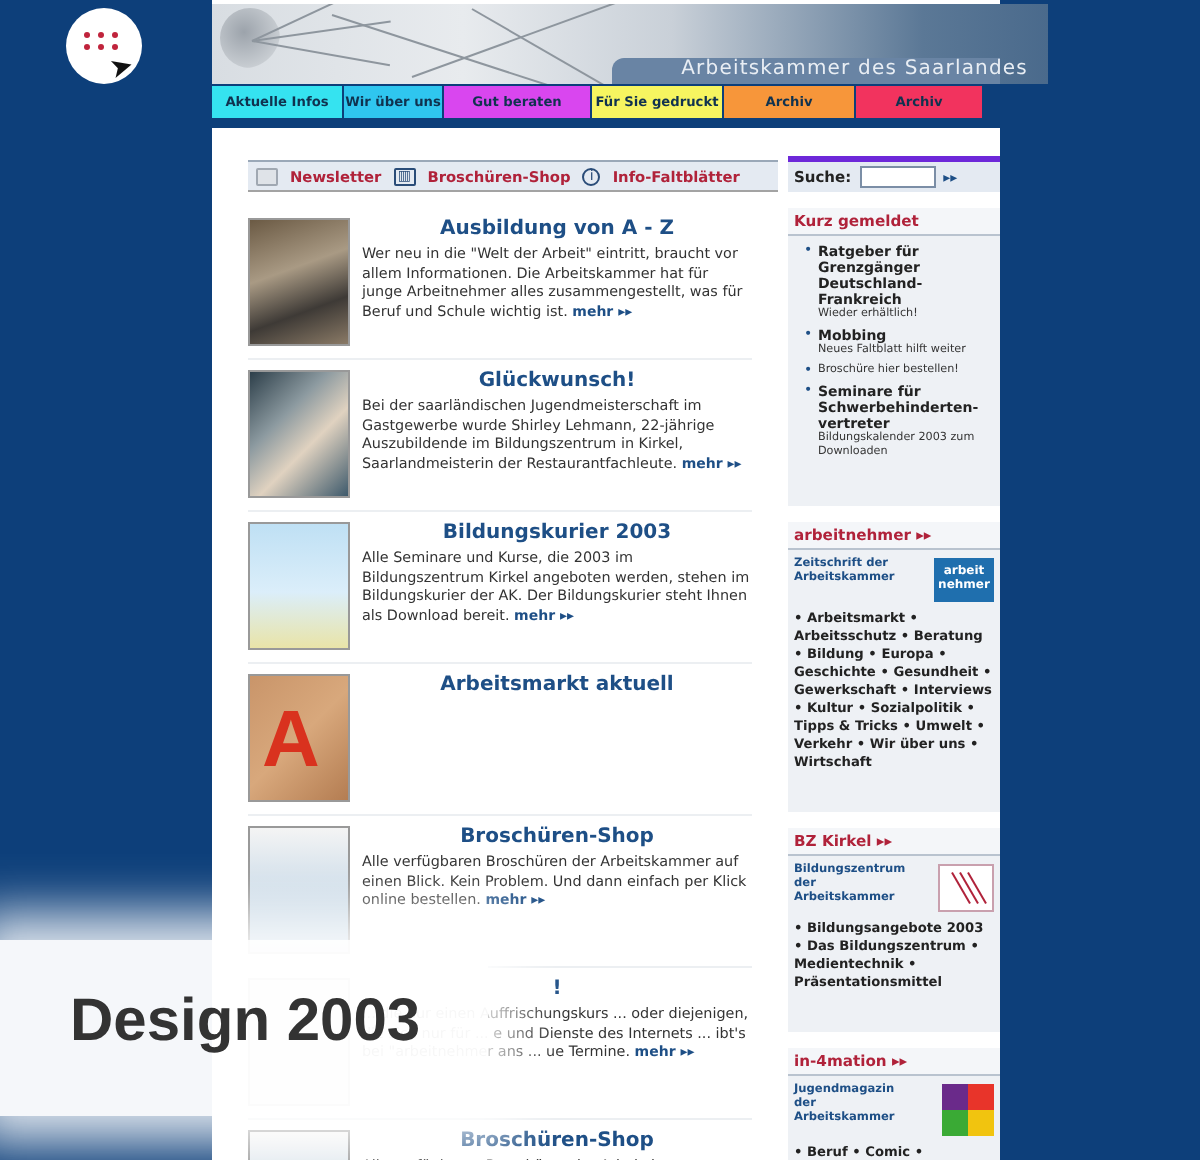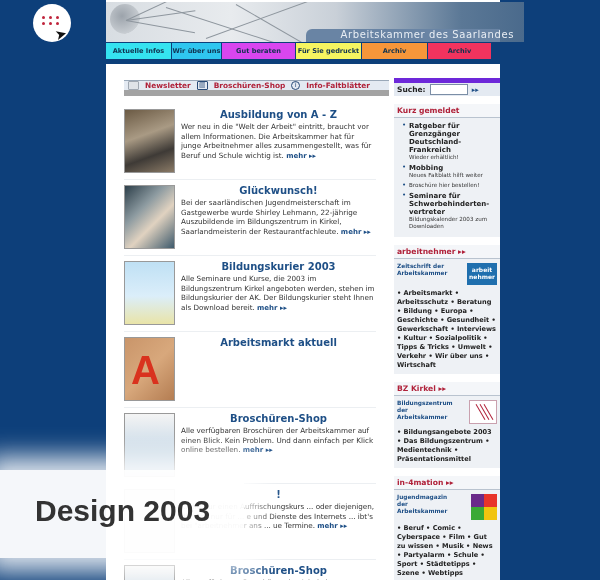--- a/index.html
+++ b/index.html
@@ -16,39 +16,39 @@
     background: linear-gradient(90deg, #d8dde2 0%, #e8ebee 30%, #c9d0d8 55%, #5b7896 85%, #4a6a8c 100%); overflow: hidden; }
   .banner .sun { position: absolute; left: 4px; top: 2px; width: 30px; height: 30px; border-radius: 50%; background: radial-gradient(circle at 40% 40%, #9ca3ab, #c8cdd2 70%, transparent 72%); }
   .banner .beam { position: absolute; height: 1px; background: #8e969e; transform-origin: left center; }
   .banner .title-tab { position: absolute; left: 200px; top: 27px; width: 194px; height: 13px; background: #6984a4; border-top-left-radius: 6px; }
   .banner .title-text { position: absolute; right: 10px; top: 27px; color: #e9eef4; font-size: 10px; letter-spacing: 0.6px; font-family: "DejaVu Sans", sans-serif; }
 
   .nav { position: absolute; left: 0; top: 42px; width: 394px; height: 18px; display: flex; background: #0d3f7a; padding: 1px 0; }
   .nav-item { height: 16px; font-size: 6.6px; font-weight: bold; color: #10324f; display: flex; align-items: center; justify-content: center; border-right: 1px solid #0d3f7a; }
   .nav-strip { position: absolute; left: 0; top: 60px; width: 394px; height: 4px; background: #0d3f7a; }
 
-  .quick { position: absolute; left: 18px; top: 80px; width: 265px; height: 16px; background: #e4eaf2; border-top: 1px solid #9aa8b8; border-bottom: 6px solid #a3a3a3; display: flex; align-items: center; gap: 6px; padding-left: 4px; }
+  .quick { position: absolute; left: 18px; top: 80px; width: 265px; height: 16px; background: #e4eaf2; border-top: 1px solid #9aa8b8; border-bottom: 1px solid #a3a3a3; display: flex; align-items: center; gap: 6px; padding-left: 4px; }
   .quick-link { display: flex; align-items: center; gap: 3px; font-size: 7.4px; font-weight: bold; color: #b0223a; }
   .qicon { display: inline-block; width: 11px; height: 9px; border: 1px solid #2a4c78; border-radius: 1px; font-size: 7px; line-height: 7px; text-align: center; color: #2a4c78; }
   .qicon.env { background: #dfe3e8; border-color: #a0a8b2; }
 
   .articles { position: absolute; left: 18px; top: 104px; width: 252px; }
   .article { display: flex; gap: 6px; padding: 5px 0 6px 0; border-bottom: 1px solid #eceff2; }
   .thumb { width: 51px; height: 64px; flex: none; }
   .art-body { flex: 1; }
   .art-title { font-size: 10px; font-weight: bold; color: #1e4f86; margin-bottom: 2px; text-align: center; }
   .art-text { font-size: 7.2px; line-height: 9.6px; color: #333; }
   .mehr { color: #1e4f86; font-weight: bold; font-size: 7px; }
 
   .side { position: absolute; left: 288px; top: 78px; width: 106px; }
-  .search { height: 18px; background: #e4eaf2; border-top: 5px solid #6d28d9; display: flex; align-items: center; gap: 4px; padding-left: 3px; }
+  .search { height: 18px; background: #e4eaf2; border-top: 3px solid #6d28d9; display: flex; align-items: center; gap: 4px; padding-left: 3px; }
   .search-label { font-size: 7.5px; font-weight: bold; color: #222; }
   .search-input { width: 38px; height: 11px; border: 1px solid #7b8ea6; background: #fff; }
   .search-go { font-size: 7px; color: #1e4f86; font-weight: bold; }
-  .box { background: #eef1f5; margin-top: 8px; padding-bottom: 4px; }
+  .box { background: #eef1f5; margin-top: 8px; padding-bottom: 20px; }
   .box-head { font-size: 7.6px; font-weight: bold; color: #b0223a; padding: 2px 3px; border-bottom: 1px solid #b9c3cf; background: #f4f6f9; }
   .kurz-list { list-style: none; padding: 4px 3px 0 8px; }
   .kurz-list li { position: relative; padding-left: 7px; margin-bottom: 3px; }
   .kurz-list li::before { content: "•"; position: absolute; left: 0; top: -1px; font-size: 7px; color: #1e4f86; }
   .kurz-title { font-size: 7px; font-weight: bold; color: #222; line-height: 8px; display: block; }
   .kurz-sub { font-size: 5.6px; color: #333; line-height: 7px; display: block; }
   .mag-row { display: flex; align-items: flex-start; justify-content: space-between; padding: 4px 3px 2px 3px; }
   .mag-desc { font-size: 5.8px; font-weight: bold; color: #1e4f86; line-height: 7px; width: 62px; }
   .mag-logo { width: 30px; height: 22px; background: #1f6fae; color: #fff; font-size: 6px; font-weight: bold; line-height: 7px; text-align: center; padding-top: 3px; }
   .bz-logo { width: 28px; height: 24px; background: #fff; border: 1px solid #c9a0ae; position: relative; }

